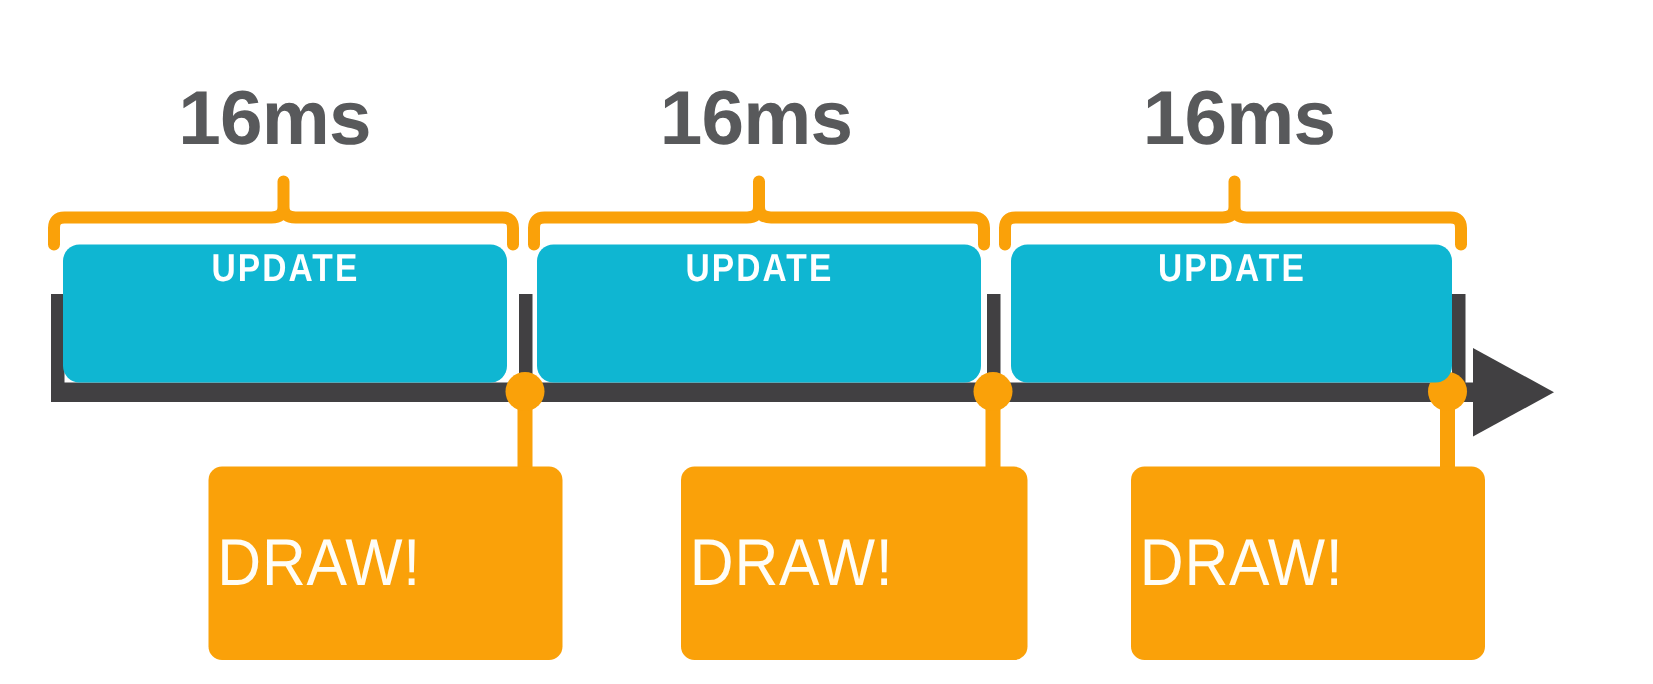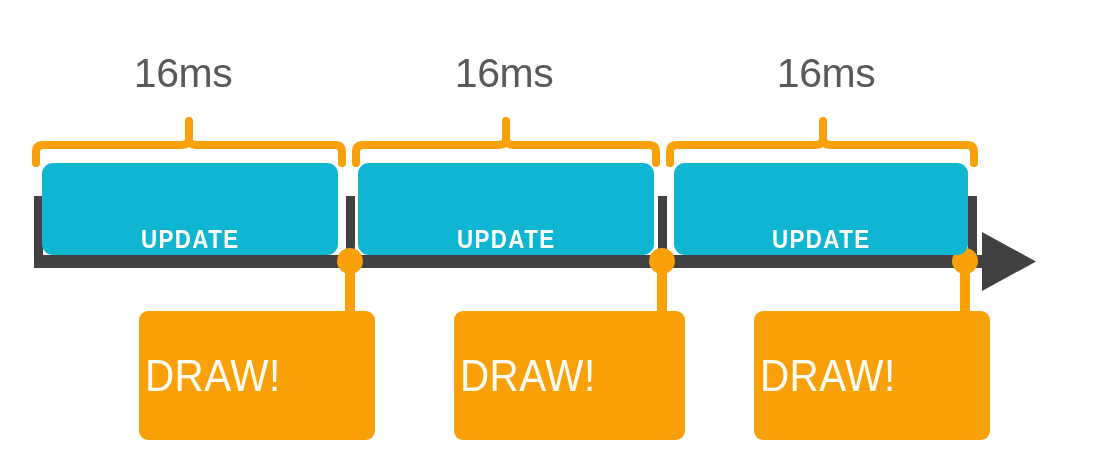--- a/index.html
+++ b/index.html
@@ -23,39 +23,39 @@
     top: 0;
     width: 1102px;
     height: 456px;
     overflow: visible;
   }
 
   
   .ms-label {
     position: absolute;
     font-family: "Liberation Sans", sans-serif;
-    font-size: 41px;
-    font-weight: 400;
+    font-size: 51px;
+    font-weight: 700;
     color: #58595b;
     letter-spacing: -0.5px;
     line-height: 1;
     white-space: nowrap;
     text-align: center;
     transform: translateX(-50%);
     user-select: none;
   }
 
   
   .update-box {
     position: absolute;
     background: #0fb6d2;
     border-radius: 11px;
     box-sizing: border-box;
     display: flex;
-    align-items: flex-end;
+    align-items: flex-start;
     justify-content: center;
   }
   .update-label {
     font-family: "Liberation Sans", sans-serif;
     font-weight: 700;
     font-size: 26px;
     color: #ffffff;
     letter-spacing: 1.6px;
     transform: scaleX(0.86);
     white-space: nowrap;

